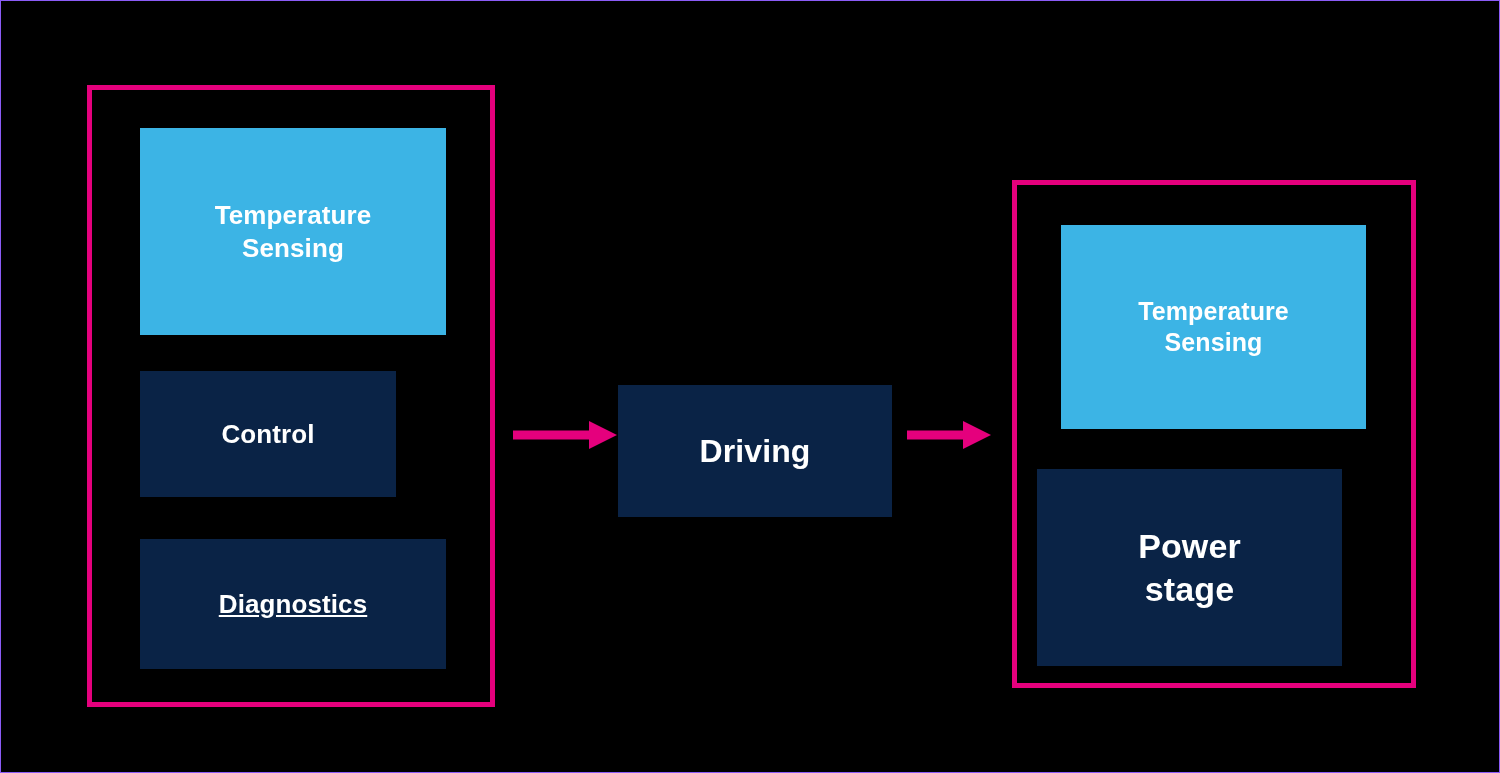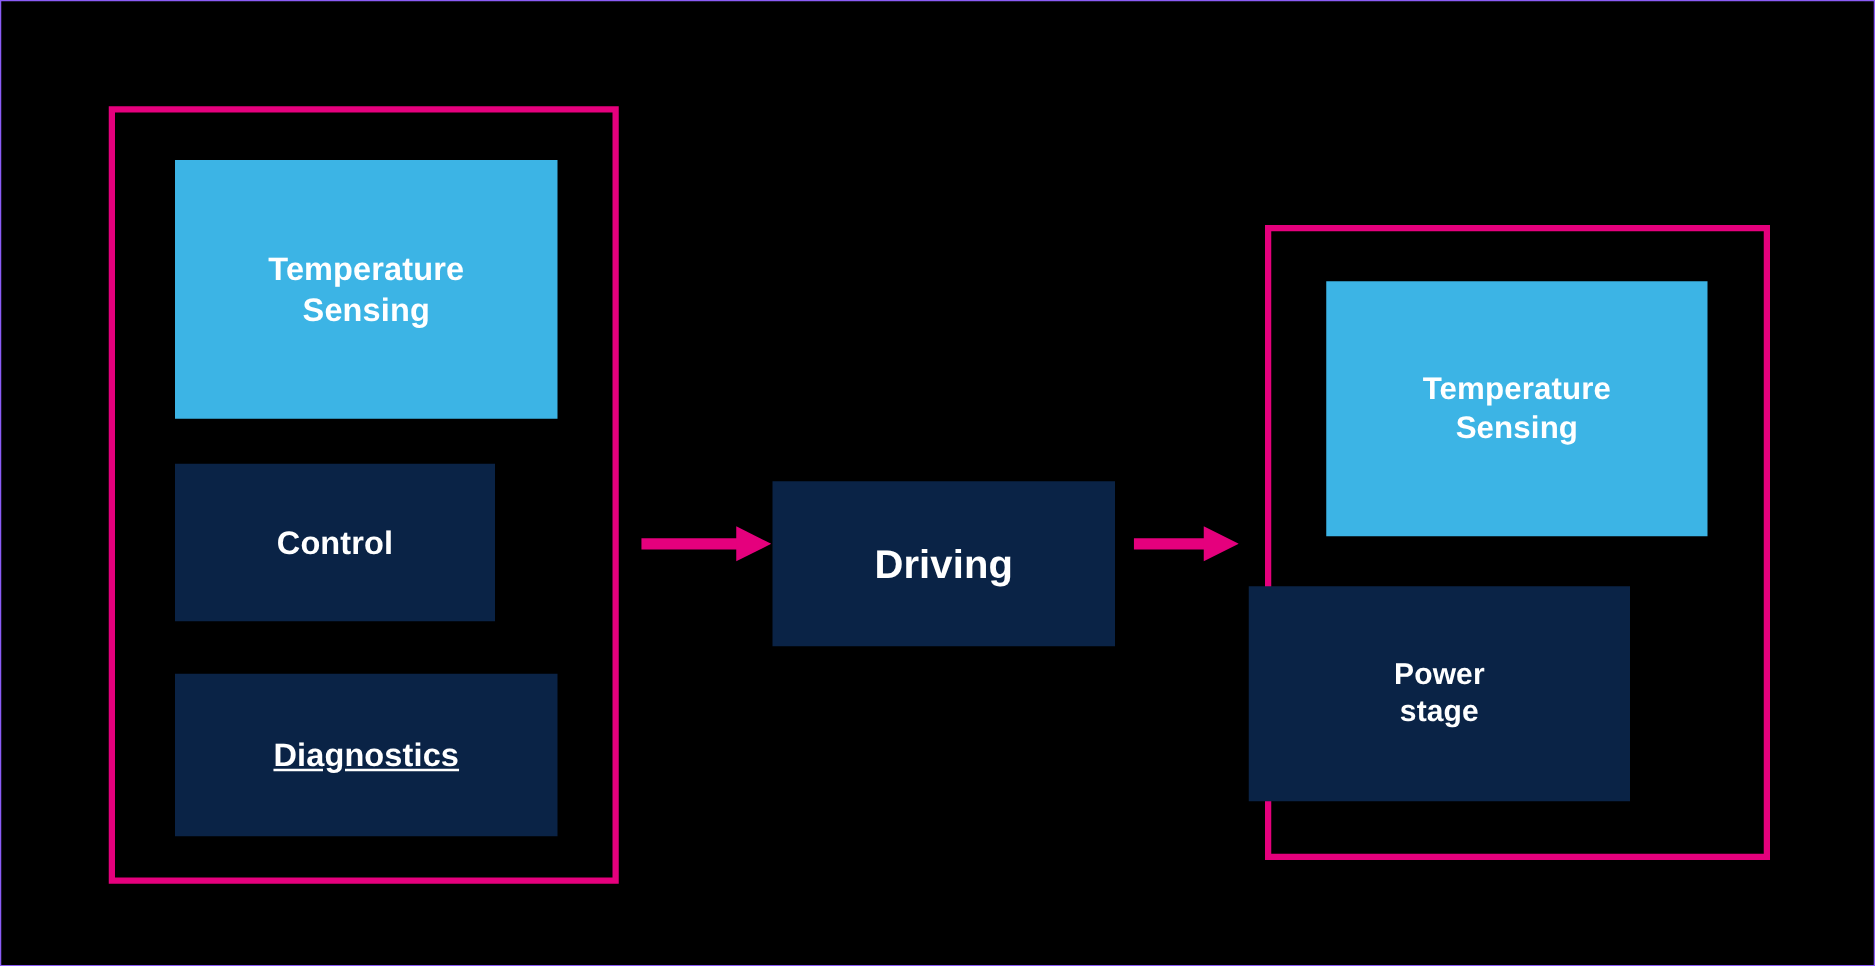--- a/index.html
+++ b/index.html
@@ -71,21 +71,21 @@
   
   .b-cold      { left: 139px; top: 127px;  width: 306px; height: 207px; font-size: 26px; }
   .b-control   { left: 139px; top: 370px;  width: 256px; height: 126px; font-size: 26px; }
   .b-diag      { left: 139px; top: 538px;  width: 306px; height: 130px; font-size: 26px; text-decoration: underline; }
 
   
   .b-driving   { left: 617px; top: 368px;  width: 274px; height: 132px; font-size: 32px; margin-top: 16px; }
 
   
   .b-hot       { left: 1060px; top: 224px; width: 305px; height: 204px; font-size: 25px; }
-  .b-power     { left: 998px; top: 468px; width: 305px; height: 172px; font-size: 24px; }
+  .b-power     { left: 1036px; top: 468px; width: 305px; height: 197px; font-size: 34px; }
 
   
   .arrow {
     position: absolute;
     height: 44px;
     display: block;
   }
   .arrow-1 { left: 512px; top: 412px; width: 104px; }
   .arrow-2 { left: 906px; top: 412px; width: 84px; }
 </style>

